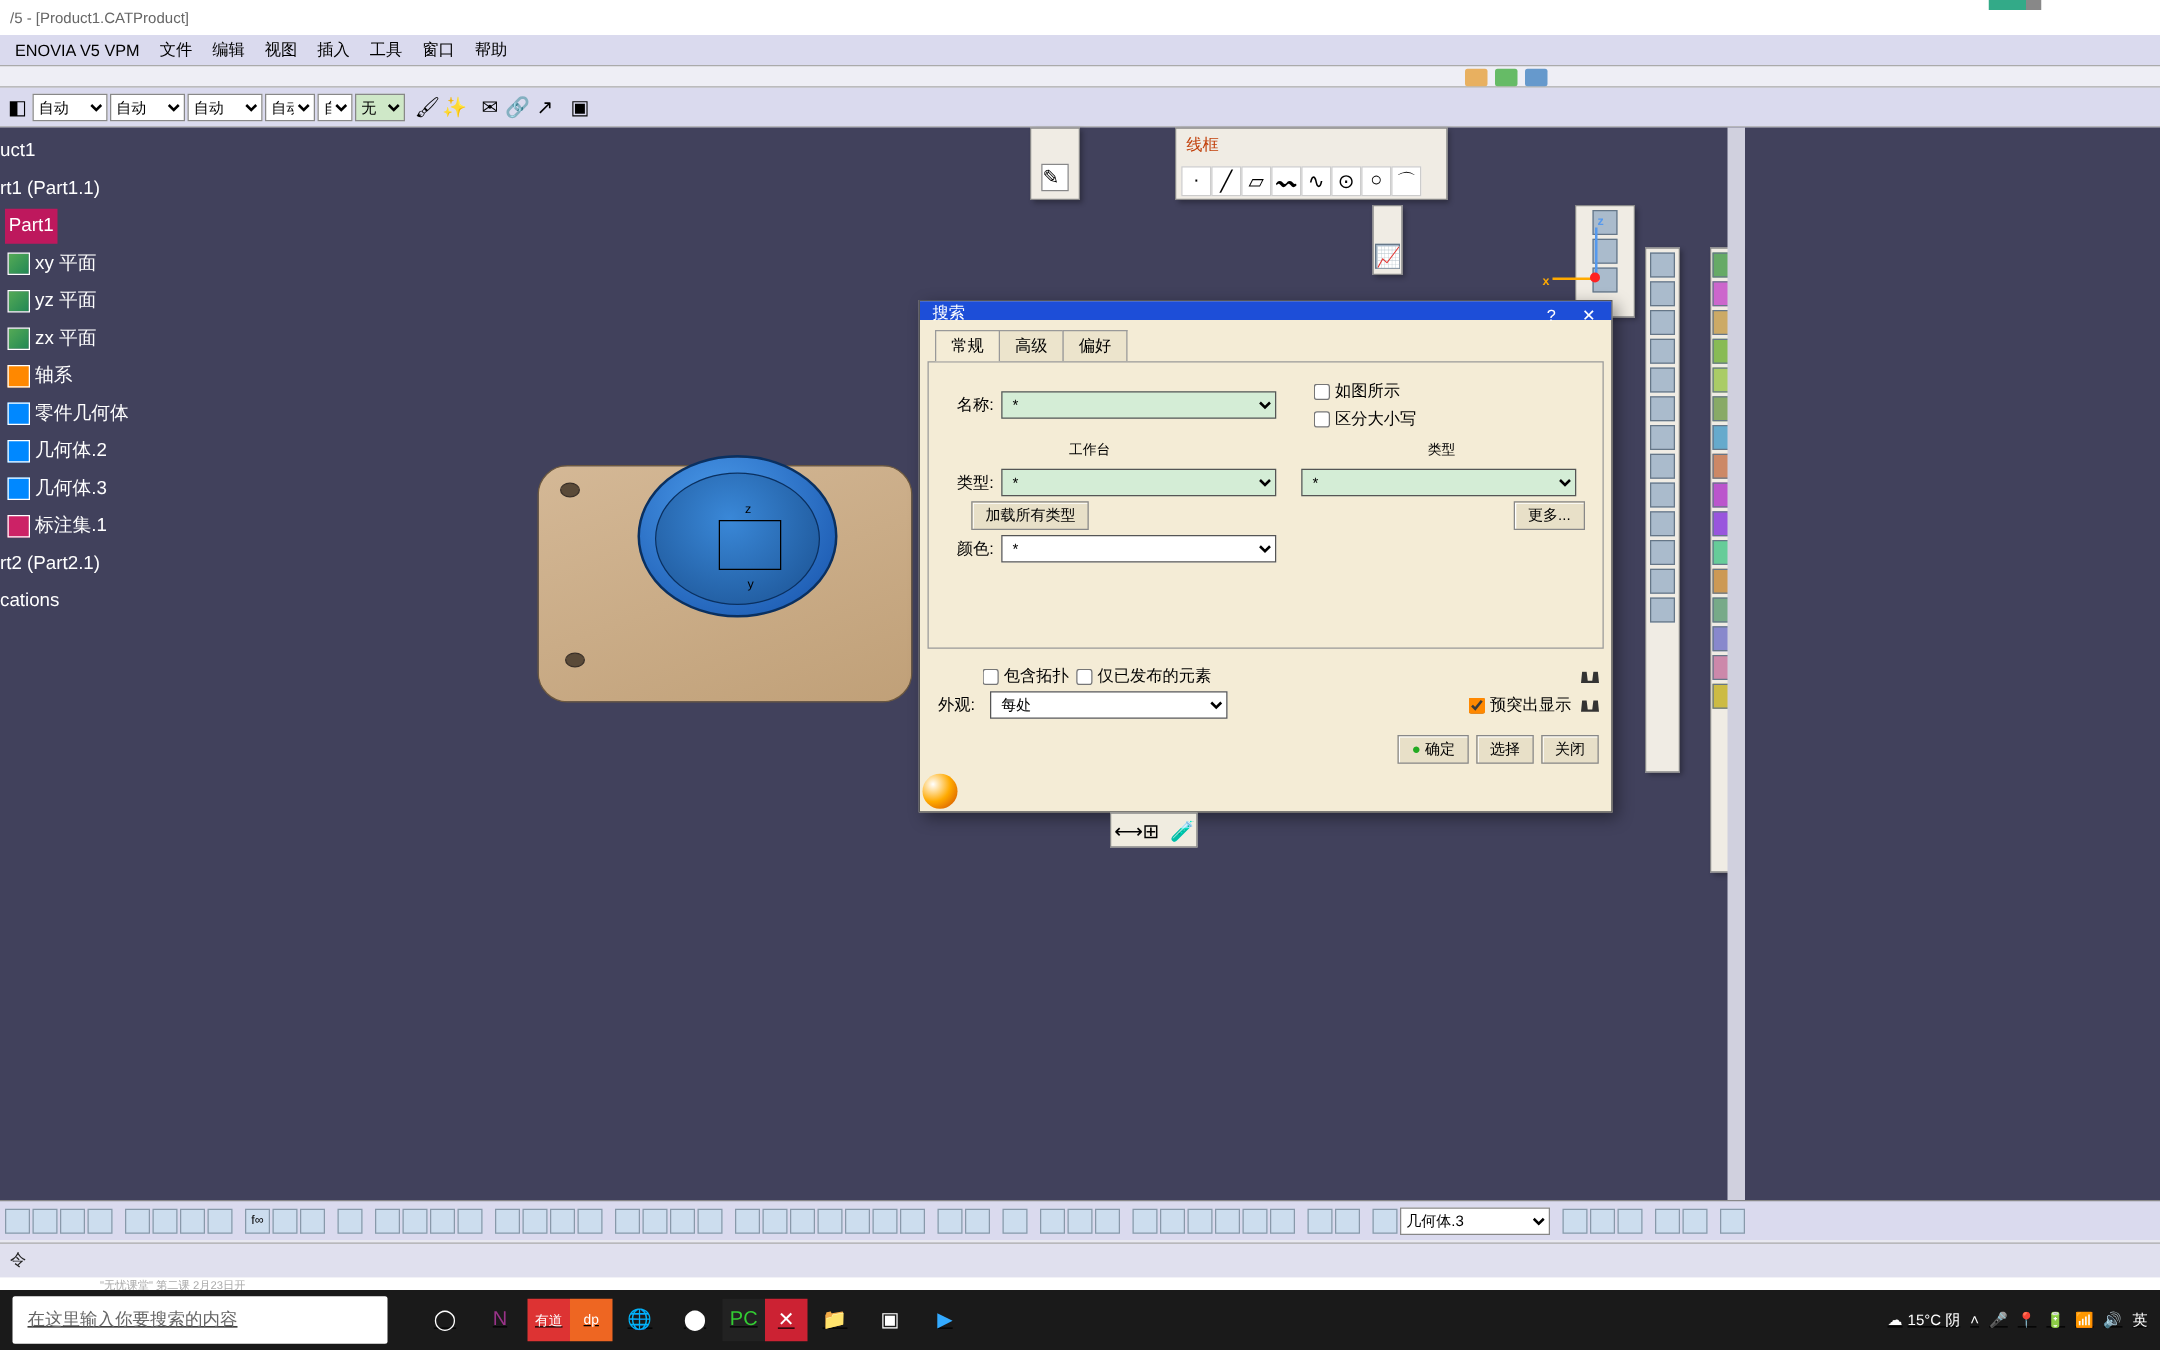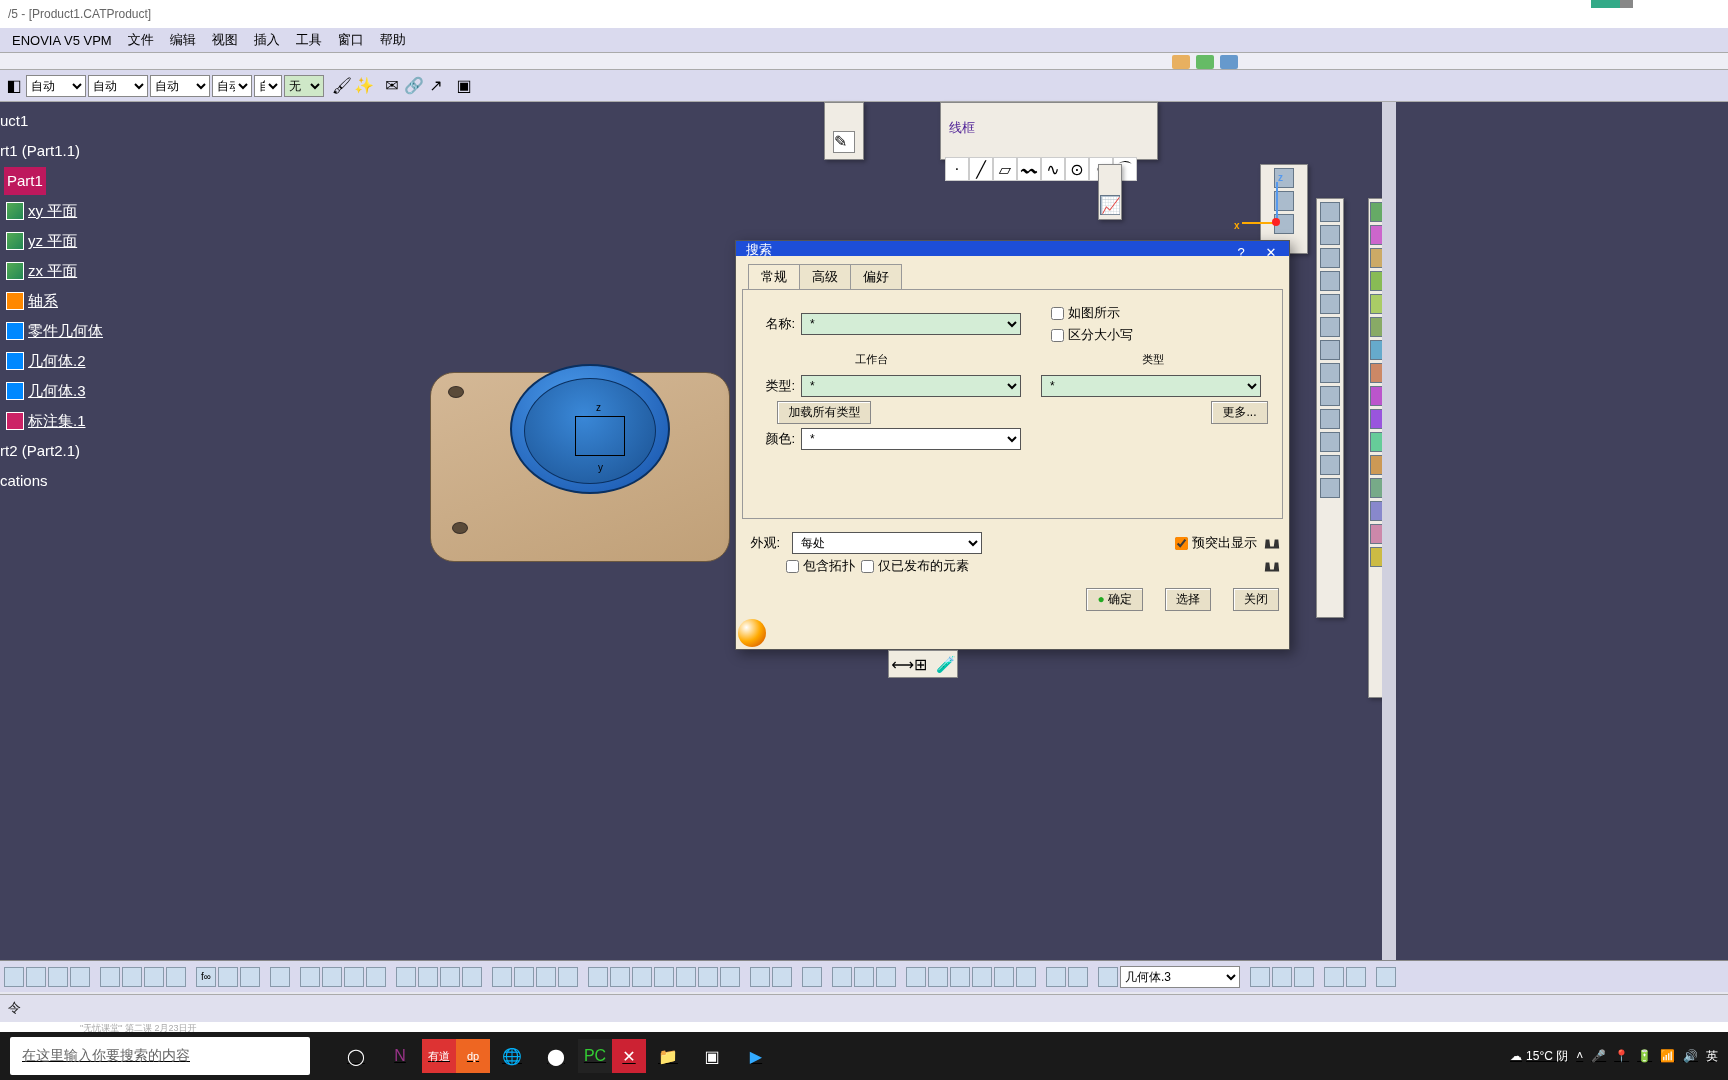--- a/index.html
+++ b/index.html
@@ -28,38 +28,38 @@
 .tree { position: absolute; top: 0; left: 0; color: #fff; font-size: 15px; line-height: 28px; padding: 4px 0; }
 .tree-row { display: flex; align-items: center; gap: 4px; padding: 1px 0; height: 30px; white-space: nowrap; }
 .tree-ico { width: 18px; height: 18px; display: inline-block; }
 .ti-pl { background: linear-gradient(135deg,#5a5,#285); border: 1px solid #fff; }
 .ti-ax { background: #f80; border: 1px solid #fff; }
 .ti-bd { background: #08f; border: 1px solid #fff; }
 .ti-an { background: #c26; border: 1px solid #fff; }
 .tree-sel { background: #be185d; padding: 0 3px; }
 .indent1 { padding-left: 0; }
 .indent2 { padding-left: 4px; }
-.indent3 { padding-left: 6px; text-decoration: underline; }
+.indent3 { padding-left: 6px; }
 
 .part3d { position: absolute; left: 430px; top: 270px; width: 310px; height: 200px; }
 .base-plate { position: absolute; width: 300px; height: 190px; background: linear-gradient(160deg,#d4b896,#c0a078); border-radius: 24px; border: 1px solid #6b5840; }
 .hole { position: absolute; width: 16px; height: 12px; background: #5a4a38; border-radius: 50%; border: 1px solid #3a3028; }
 .h1 { left: 18px; top: 14px; }
 .h2 { left: 22px; top: 150px; }
 .cyl-outer { position: absolute; left: 80px; top: -8px; width: 160px; height: 130px; background: radial-gradient(ellipse at 40% 30%,#4a9aea,#1550a8); border-radius: 50%; border: 2px solid #0a3060; }
 .cyl-inner { position: absolute; left: 94px; top: 6px; width: 132px; height: 106px; background: radial-gradient(ellipse at 45% 35%,#3a88d8,#1a5090); border-radius: 50%; border: 1px solid #0a3060; }
 .axis-mark { position: absolute; left: 145px; top: 44px; width: 50px; height: 40px; border: 1px solid #000; }
 .axis-z { position: absolute; left: 166px; top: 30px; font-size: 10px; color: #000; }
 .axis-y { position: absolute; left: 168px; top: 90px; font-size: 10px; color: #000; }
 
 .float-panel { position: absolute; background: #f0ece4; border: 1px solid #888; box-shadow: 2px 2px 4px rgba(0,0,0,0.3); }
 .fp1 { left: 824px; top: 0; width: 40px; height: 58px; }
 .fp1-ico { position: absolute; bottom: 6px; left: 8px; width: 22px; height: 22px; background: #fff; border: 1px solid #888; }
 .fp2 { left: 940px; top: 0; width: 218px; height: 58px; }
-.fp2-lbl { padding: 16px 8px; font-size: 13px; color: #4c1d95; }
+.fp2-lbl { padding: 4px 8px; font-size: 13px; color: #c2410c; }
 .fp2-row { display: flex; gap: 0; padding: 4px; }
 .fp2-ico { width: 24px; height: 24px; border: 1px solid #ccc; background: #fff; display: flex; align-items: center; justify-content: center; }
 .fp3 { left: 1098px; top: 62px; width: 24px; height: 56px; }
 .fp4 { left: 1260px; top: 62px; width: 48px; height: 90px; }
 .fp5 { left: 1316px; top: 96px; width: 28px; height: 420px; }
 .fp6 { left: 1368px; top: 96px; width: 24px; height: 500px; }
 .v-ico { width: 20px; height: 20px; margin: 3px auto; background: #abc; border: 1px solid #678; display: block; }
 
 .coord-widget { position: absolute; left: 1234px; top: 70px; width: 70px; height: 80px; }
 .cw-z { position: absolute; left: 44px; top: 0; font-size: 10px; color: #59e; font-weight: bold; }
@@ -79,21 +79,21 @@
 .dlg-row { display: flex; align-items: center; margin: 4px 0; font-size: 13px; }
 .dlg-lbl { width: 44px; text-align: right; margin-right: 6px; }
 .dlg-inp { height: 22px; background: #d4edd6; border: 1px solid #555; font-size: 12px; padding: 0 4px; flex: 0 0 220px; }
 .dlg-inp.w230 { width: 225px; }
 .dlg-btn { padding: 2px 10px; font-size: 12px; background: #e8e0c8; border: 1px solid #888; box-shadow: 1px 1px 0 #fff inset; }
 .dlg-check { display: flex; align-items: center; gap: 4px; font-size: 13px; }
 .dlg-check input { width: 13px; height: 13px; }
 .dlg-h2 { font-size: 11px; text-align: center; margin: 4px 0; }
 .dlg-bot { padding: 4px 8px; font-size: 13px; }
 .dlg-bot-row { display: flex; align-items: center; gap: 6px; margin: 3px 0; }
-.dlg-footer { display: flex; justify-content: flex-end; gap: 22px; padding: 6px 10px; }
+.dlg-footer { display: flex; justify-content: flex-end; gap: 6px; padding: 6px 10px; }
 .binoc { width: 18px; height: 18px; display: inline-block; background: #333; clip-path: polygon(15% 30%,35% 30%,40% 70%,60% 70%,65% 30%,85% 30%,90% 80%,10% 80%); }
 .corner-orb { position: absolute; left: 2px; bottom: 2px; width: 28px; height: 28px; background: radial-gradient(circle at 30% 30%,#fff,#fa0,#c40); border-radius: 50%; }
 
 .small-toolbar { position: absolute; left: 888px; top: 548px; width: 70px; height: 28px; background: #f0ece0; border: 1px solid #888; display: flex; align-items: center; justify-content: space-around; }
 .sm-ico { width: 18px; height: 18px; }
 
 .bottom-toolbar { position: absolute; left: 0; right: 0; bottom: 88px; height: 32px; background: #dadaee; border-top: 1px solid #888; display: flex; align-items: center; padding: 0 4px; gap: 2px; overflow: hidden; }
 .bt-ico { width: 20px; height: 20px; background: #cde; border: 1px solid #89a; flex-shrink: 0; }
 .bt-sep { width: 6px; flex-shrink: 0; }
 .bt-sel { height: 22px; width: 120px; font-size: 12px; background: #fff; border: 1px solid #888; flex-shrink: 0; }
@@ -328,40 +328,40 @@
         <span></span>
         <button class="dlg-btn" style="margin-left:-180px">加载所有类型</button>
         <button class="dlg-btn" style="margin-left:140px">更多...</button>
       </div>
       <div class="dlg-row">
         <span class="dlg-lbl">颜色:</span>
         <select class="dlg-inp w230" style="background:#fff"><option>*</option></select>
       </div>
     </div>
     <div class="dlg-bot">
-      <div class="dlg-bot-row">
-        <span class="dlg-lbl" style="width:36px">外观:</span>
-        <select class="dlg-inp" style="flex:0 0 190px;background:#fff"><option>每处</option></select>
-        <span style="flex:1"></span>
-        <label class="dlg-check">
-            <input type="checkbox" checked="" style="accent-color: rgb(255, 136, 0);">
-            <span>预突出显示</span>
-          </label>
-        <span class="binoc"></span>
-      </div>
       <div class="dlg-bot-row" style="padding-left:42px">
         <label class="dlg-check">
             <input type="checkbox" style="">
             <span>包含拓扑</span>
           </label>
         <label class="dlg-check">
             <input type="checkbox" style="">
             <span>仅已发布的元素</span>
           </label>
         <span style="flex:1"></span>
+        <span class="binoc"></span>
+      </div>
+      <div class="dlg-bot-row">
+        <span class="dlg-lbl" style="width:36px">外观:</span>
+        <select class="dlg-inp" style="flex:0 0 190px;background:#fff"><option>每处</option></select>
+        <span style="flex:1"></span>
+        <label class="dlg-check">
+            <input type="checkbox" checked="" style="accent-color: rgb(255, 136, 0);">
+            <span>预突出显示</span>
+          </label>
         <span class="binoc"></span>
       </div>
     </div>
     <div class="dlg-footer">
       <button class="dlg-btn"><span style="color:#2a2">●</span> <span>确定</span></button>
       <button class="dlg-btn">选择</button>
       <button class="dlg-btn">关闭</button>
     </div>
     <div class="corner-orb"></div>
   </div>

